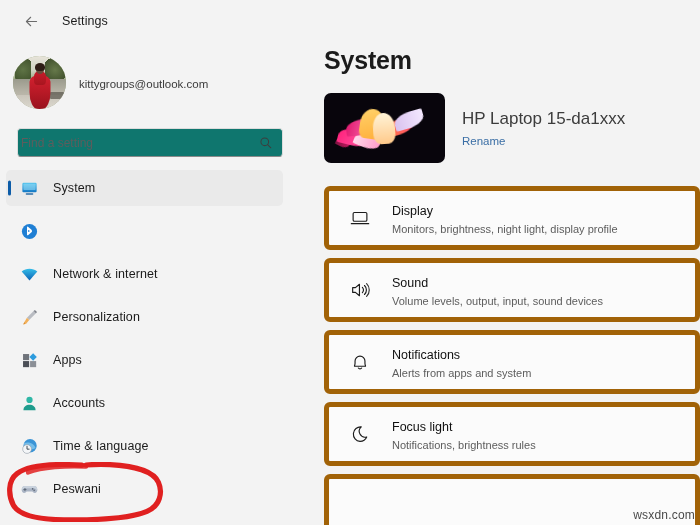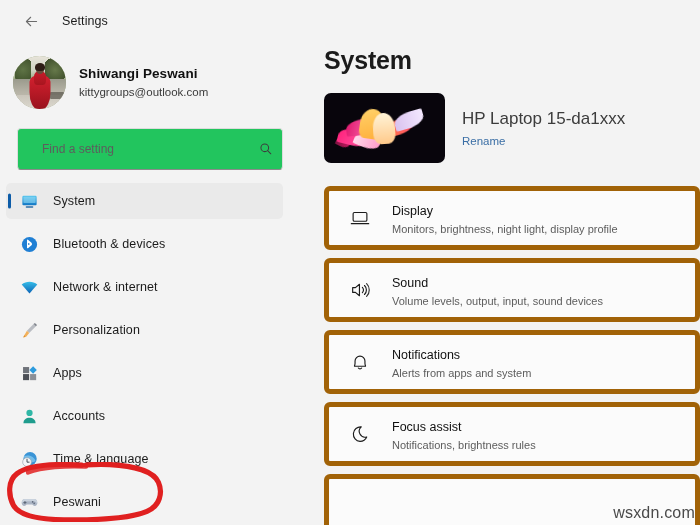--- a/index.html
+++ b/index.html
@@ -112,28 +112,28 @@
   }
   #account-email {
     font-size: 11.5px;
     color: #3b3b3b;
     margin-top: 2px;
   }
 
   
   #search-wrap { padding: 12px 17px 0 17px; }
   #search-box {
-    height: 42px;
-    background: #22c55e;
+    height: 29px;
+    background: #0f766e;
     border: 1px solid #dcdcdc;
     border-bottom: 1px solid #8a8a8a;
     border-radius: 4px;
     display: flex;
     align-items: center;
-    padding: 0 9px 0 24px;
+    padding: 0 9px 0 3px;
   }
   #search-input {
     flex: 1;
     border: 0;
     outline: 0;
     background: transparent;
     font-family: inherit;
     font-size: 12px;
     color: #1b1b1b;
   }
@@ -279,21 +279,21 @@
     width: 158px; height: 60px;
     pointer-events: none;
     z-index: 40;
   }
 
   
   #watermark {
     position: absolute;
     right: 5px; bottom: 3px;
     font-family: "Liberation Sans", sans-serif;
-    font-size: 16px;
+    font-size: 12px;
     color: #4a4a4a;
     z-index: 50;
     letter-spacing: .2px;
   }
 </style>
 </head>
 <body>
 
 <div id="app">
 
@@ -315,21 +315,20 @@
         <div class="av-tree2"></div>
         <div class="av-ground"></div>
         <div class="av-path"></div>
         <div class="av-bench"></div>
         <div class="av-dress"></div>
         <div class="av-torso"></div>
         <div class="av-head"></div>
         <div class="av-hair"></div>
       </div>
       <div id="account-text">
-        <div id="account-name">Shiwangi Peswani</div>
         <div id="account-email">kittygroups@outlook.com</div>
       </div>
     </div>
 
     <div id="search-wrap">
       <div id="search-box">
         <input id="search-input" type="text" placeholder="Find a setting" style="">
         <span id="search-icon">
           <svg width="14" height="14" viewBox="0 0 16 16" fill="none" stroke="currentColor" stroke-width="1.15" stroke-linecap="round">
             <circle cx="6.6" cy="6.6" r="4.4"></circle>
@@ -358,21 +357,20 @@
         <span class="nav-label">System</span>
       </div>
 
       <div class="nav-item">
         <span class="nav-icon">
           <svg width="19" height="19" viewBox="0 0 20 20">
             <circle cx="10" cy="10" r="8" fill="#1f7fd4"></circle>
             <path d="M8 6.6l4 3.4-4 3.4V5.4l4 3.4-4 3.4" fill="none" stroke="#fff" stroke-width="1.25" stroke-linejoin="round" stroke-linecap="round"></path>
           </svg>
         </span>
-        <span class="nav-label">Bluetooth &amp; devices</span>
       </div>
 
       <div class="nav-item">
         <span class="nav-icon">
           <svg width="19" height="19" viewBox="0 0 20 20">
             <defs>
                 <linearGradient id="gWifi" x1="0" y1="0" x2="0" y2="1">
               <stop offset="0" stop-color="#35bde8"></stop>
                   <stop offset="1" stop-color="#0c63b6"></stop>
             </linearGradient>
@@ -511,21 +509,21 @@
         </span>
       </div>
 
       <div class="card">
         <span class="card-icon">
           <svg width="22" height="22" viewBox="0 0 24 24" fill="none" stroke="currentColor" stroke-width="1.25" stroke-linejoin="round">
             <path d="M13.4 4.2A7.9 7.9 0 0 0 12 20a7.9 7.9 0 0 0 7.3-4.8 6.4 6.4 0 0 1-5.9-11z"></path>
           </svg>
         </span>
         <span class="card-text">
-          <span class="card-title">Focus assist</span>
+          <span class="card-title">Focus light</span>
           <span class="card-sub" style="display:block">Notifications, brightness rules</span>
         </span>
       </div>
 
       <div class="card"></div>
 
     </div>
   </div>
 
   <svg id="annotation" viewBox="0 0 158 60">

